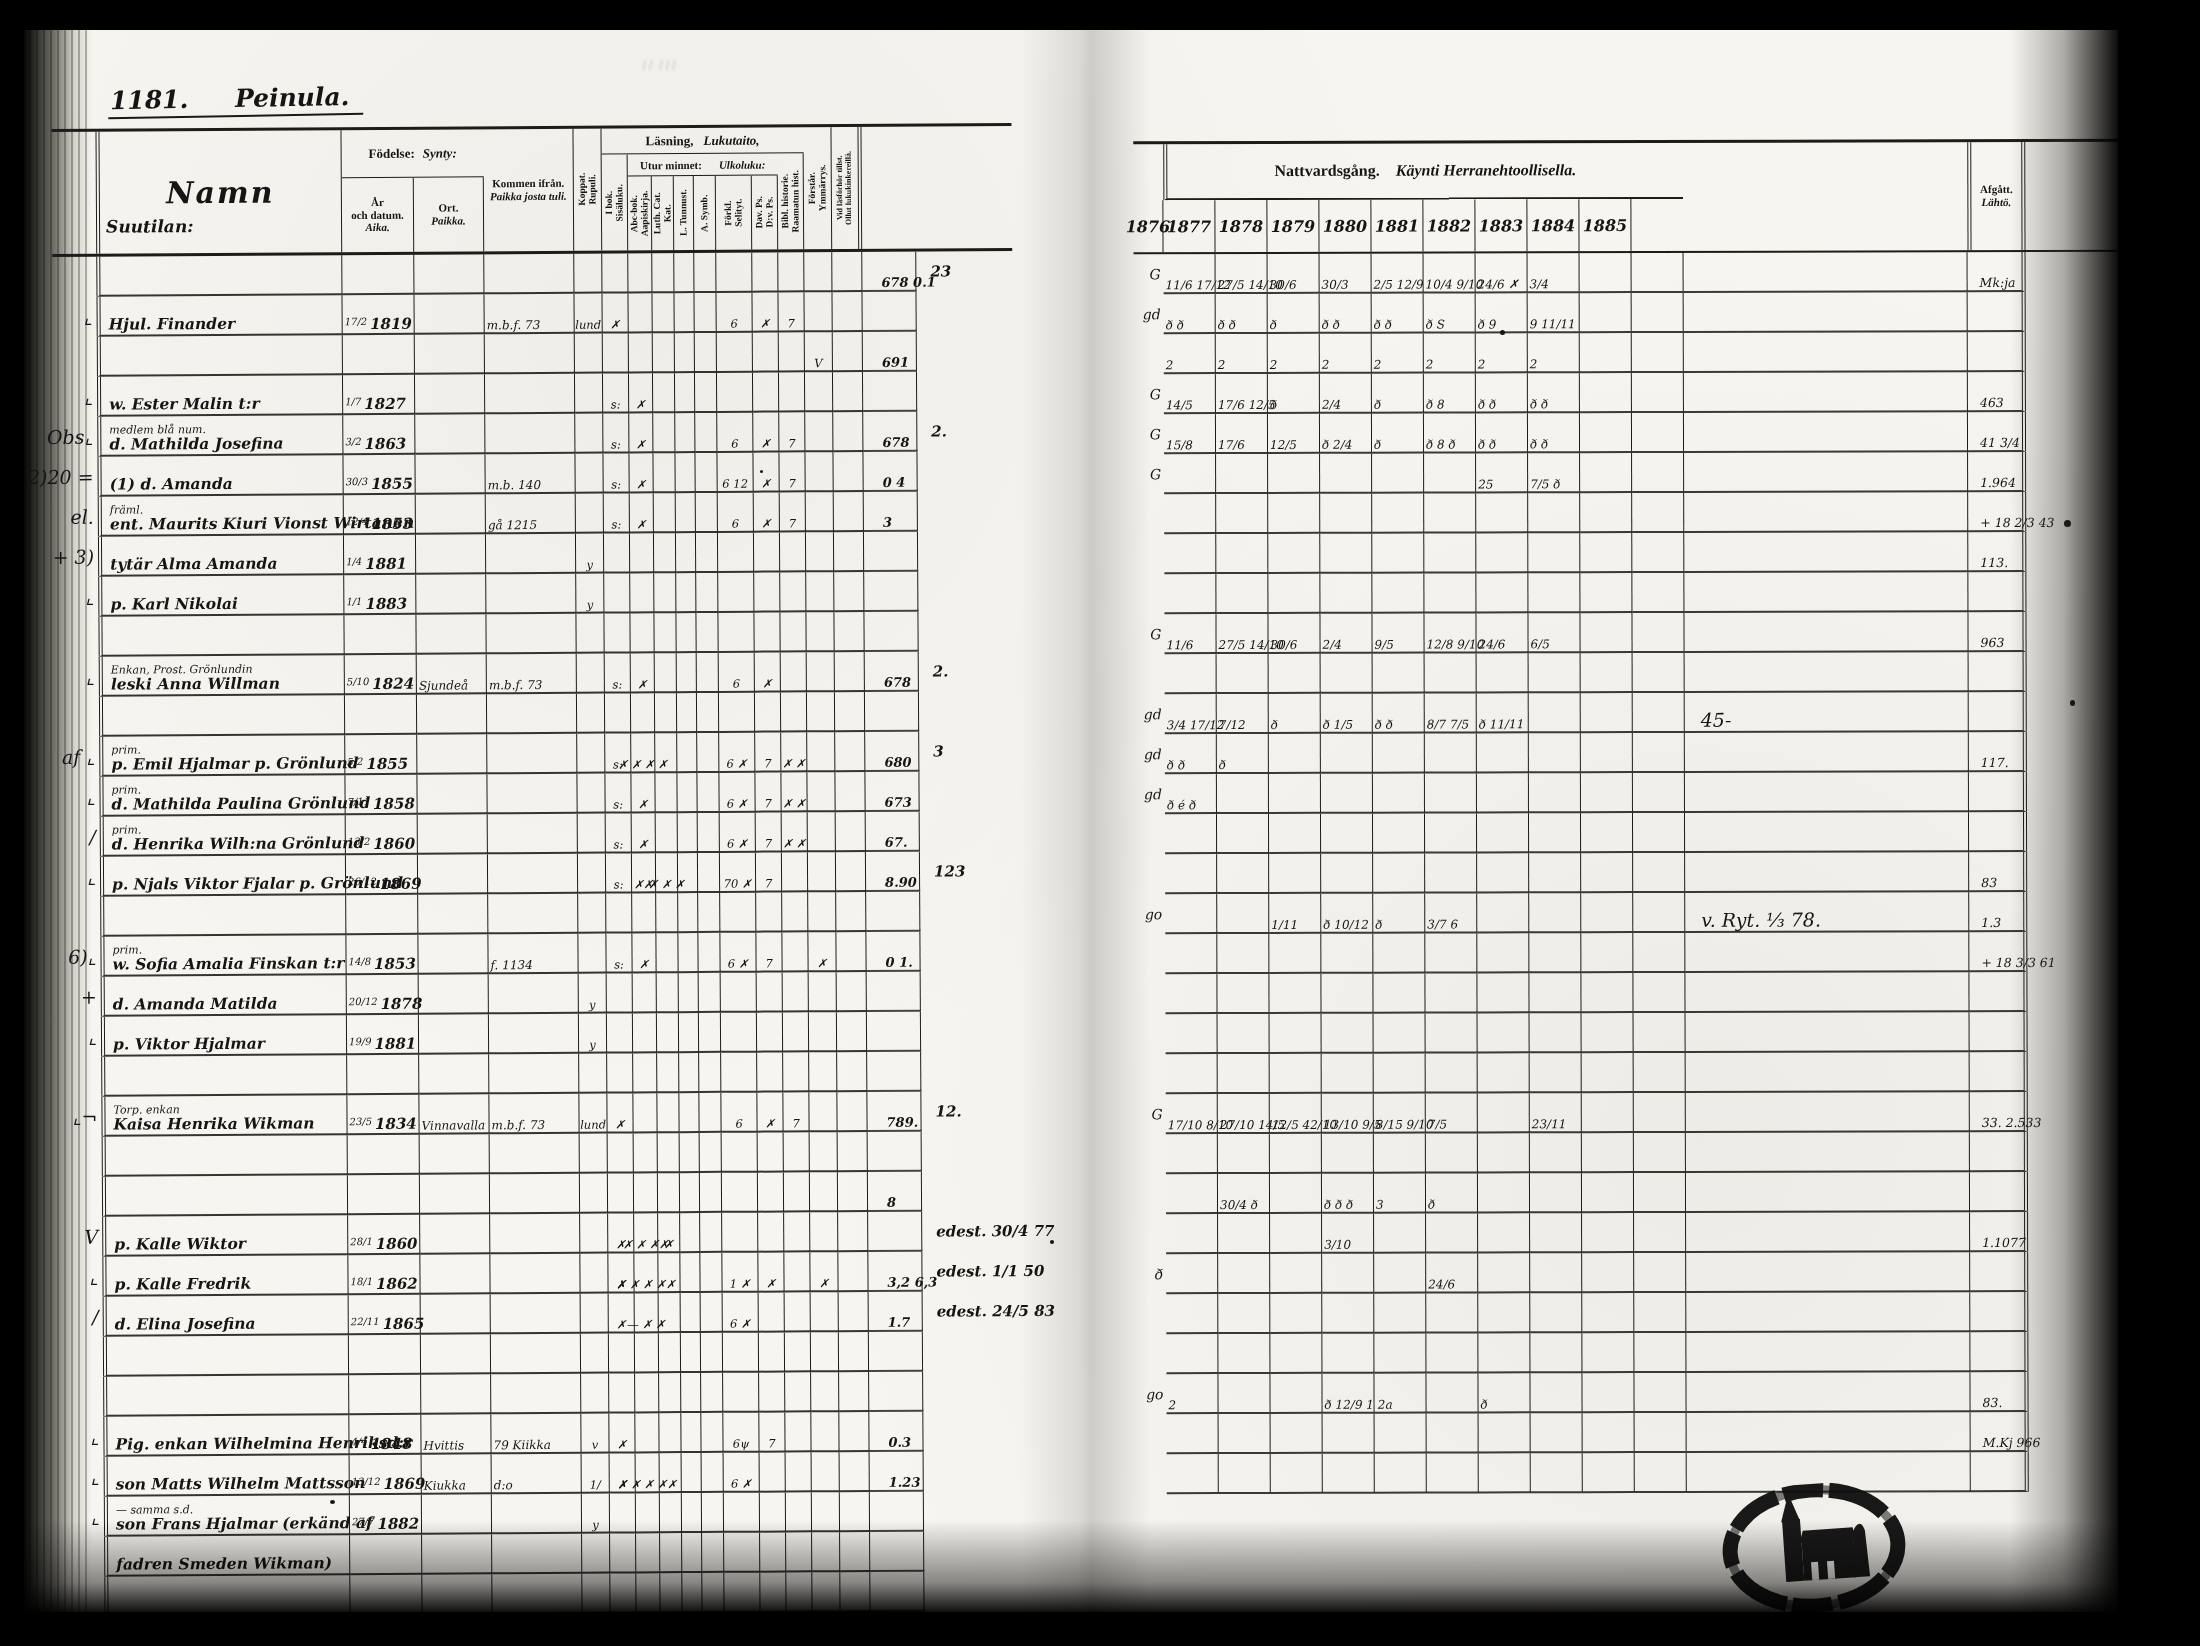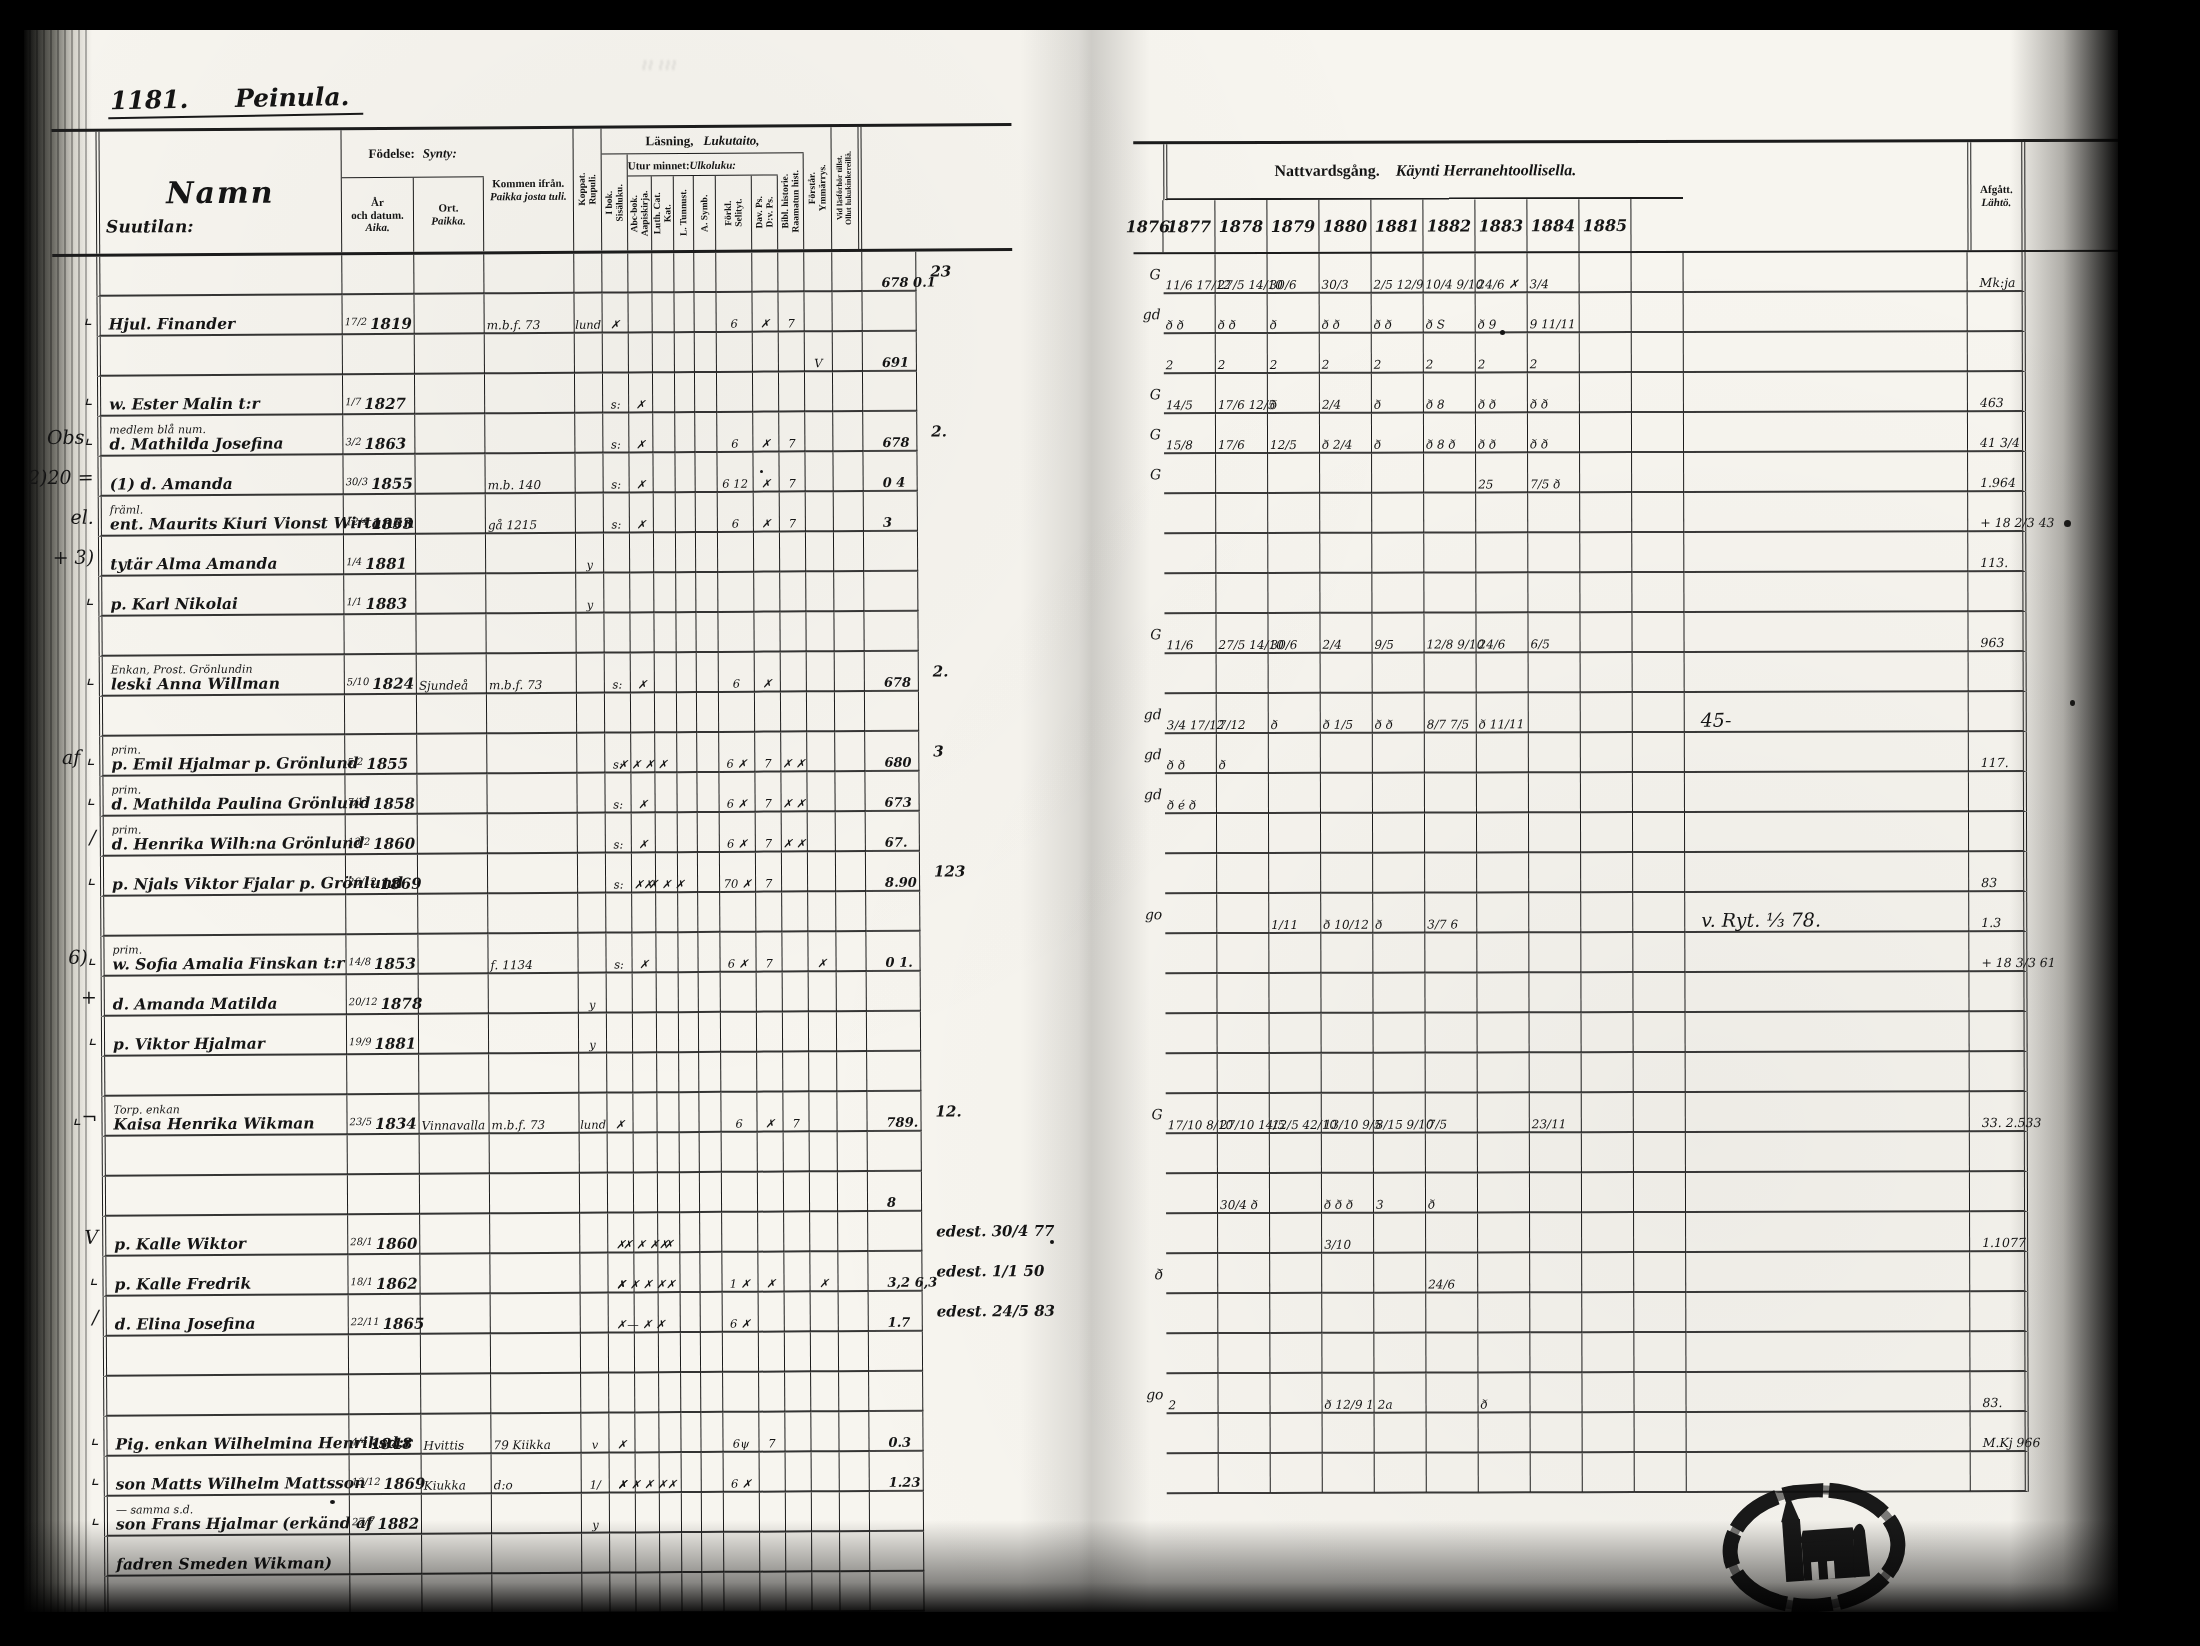--- a/index.html
+++ b/index.html
@@ -55,22 +55,22 @@
      font-weight:bold;font-size:13px;gap:8px;}
   #h-ar{grid-column:3;grid-row:3;} #h-ort{grid-column:4;grid-row:3;}
   .hdr-stack{display:flex;flex-direction:column;align-items:center;justify-content:center;
      font-weight:bold;font-size:11px;line-height:1.15;text-align:center;}
   .fi-it{font-style:italic;font-weight:bold;}
   #h-kommen{grid-column:5;grid-row:1/4;}
   #h-koppat{grid-column:6;grid-row:1/4;}
   #h-lasning{grid-column:7/15;grid-row:1;display:flex;align-items:center;justify-content:center;
      font-weight:bold;font-size:13px;gap:10px;}
   #h-sis{grid-column:7;grid-row:2/4;}
-  #h-utur{grid-column:8/14;grid-row:2;display:flex;align-items:center;
-     font-weight:bold;font-size:11px;gap:0;}
+  #h-utur{grid-column:8/14;grid-row:2;display:flex;align-items:center;justify-content:center;
+     font-weight:bold;font-size:11px;gap:17px;}
   #h-abc{grid-column:8;grid-row:3;} #h-cat{grid-column:9;grid-row:3;} #h-tun{grid-column:10;grid-row:3;}
   #h-sym{grid-column:11;grid-row:3;} #h-fork{grid-column:12;grid-row:3;} #h-dav{grid-column:13;grid-row:3;}
   #h-bib{grid-column:14;grid-row:2/4;} #h-fors{grid-column:15;grid-row:1/4;} #h-till{grid-column:16;grid-row:1/4;}
   #h-t1{grid-column:17;grid-row:1/4;} #h-t2{grid-column:18;grid-row:1/4;}
   .vlab{writing-mode:vertical-rl;transform:rotate(180deg);font-weight:bold;font-size:9.5px;
      line-height:1.1;display:flex;align-items:center;justify-content:center;width:100%;height:100%;
      text-align:center;white-space:pre-line;}
   
   .lrow{display:grid;grid-template-columns:var(--lcols);height:40px;}
   .lrow>div{box-sizing:border-box;display:flex;align-items:flex-end;overflow:visible;}

